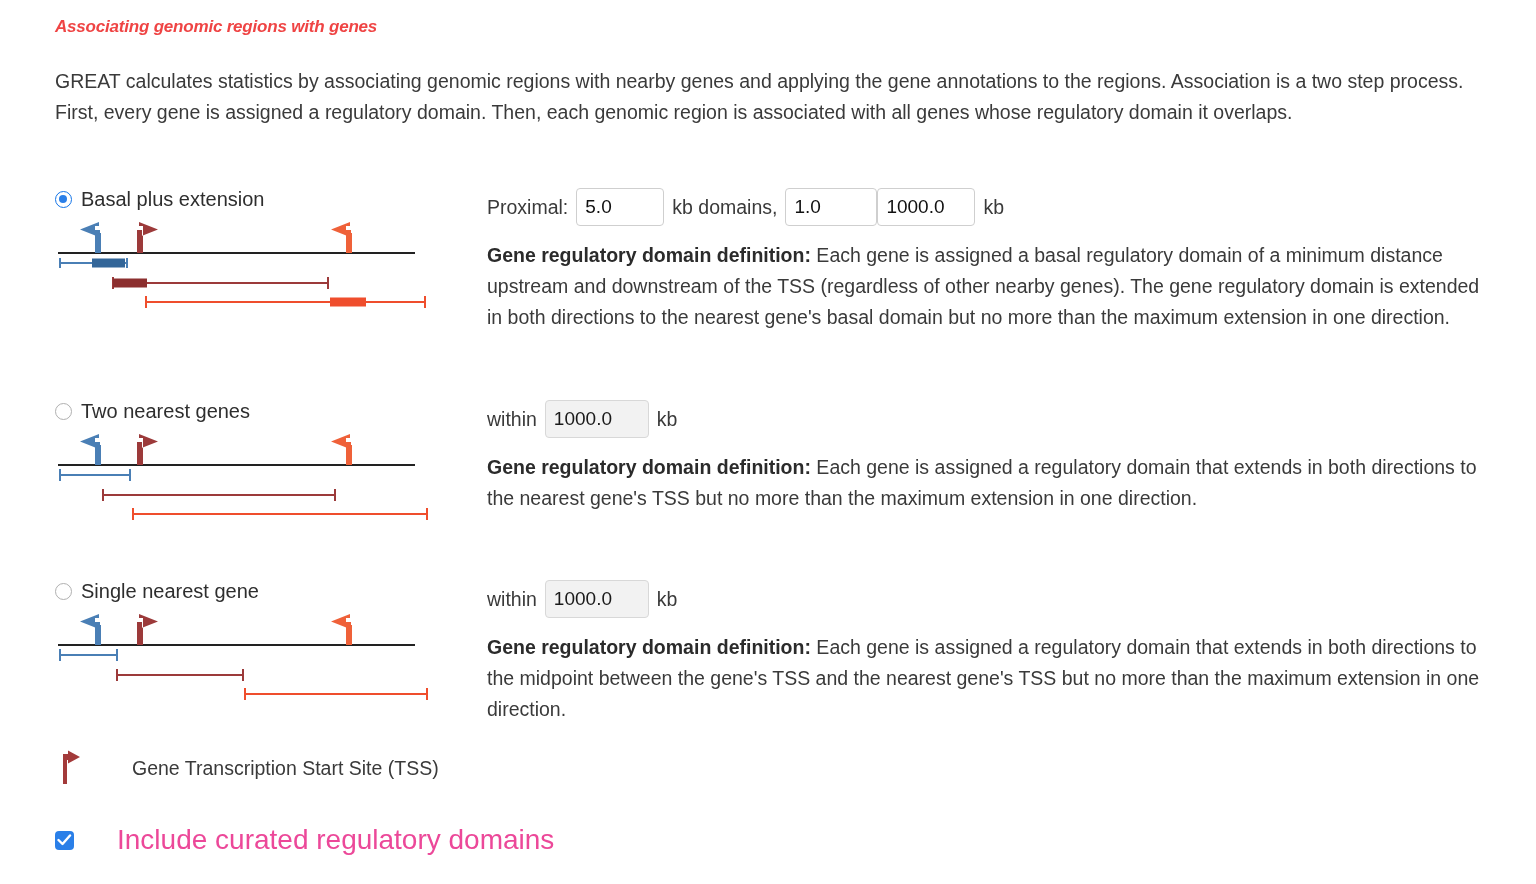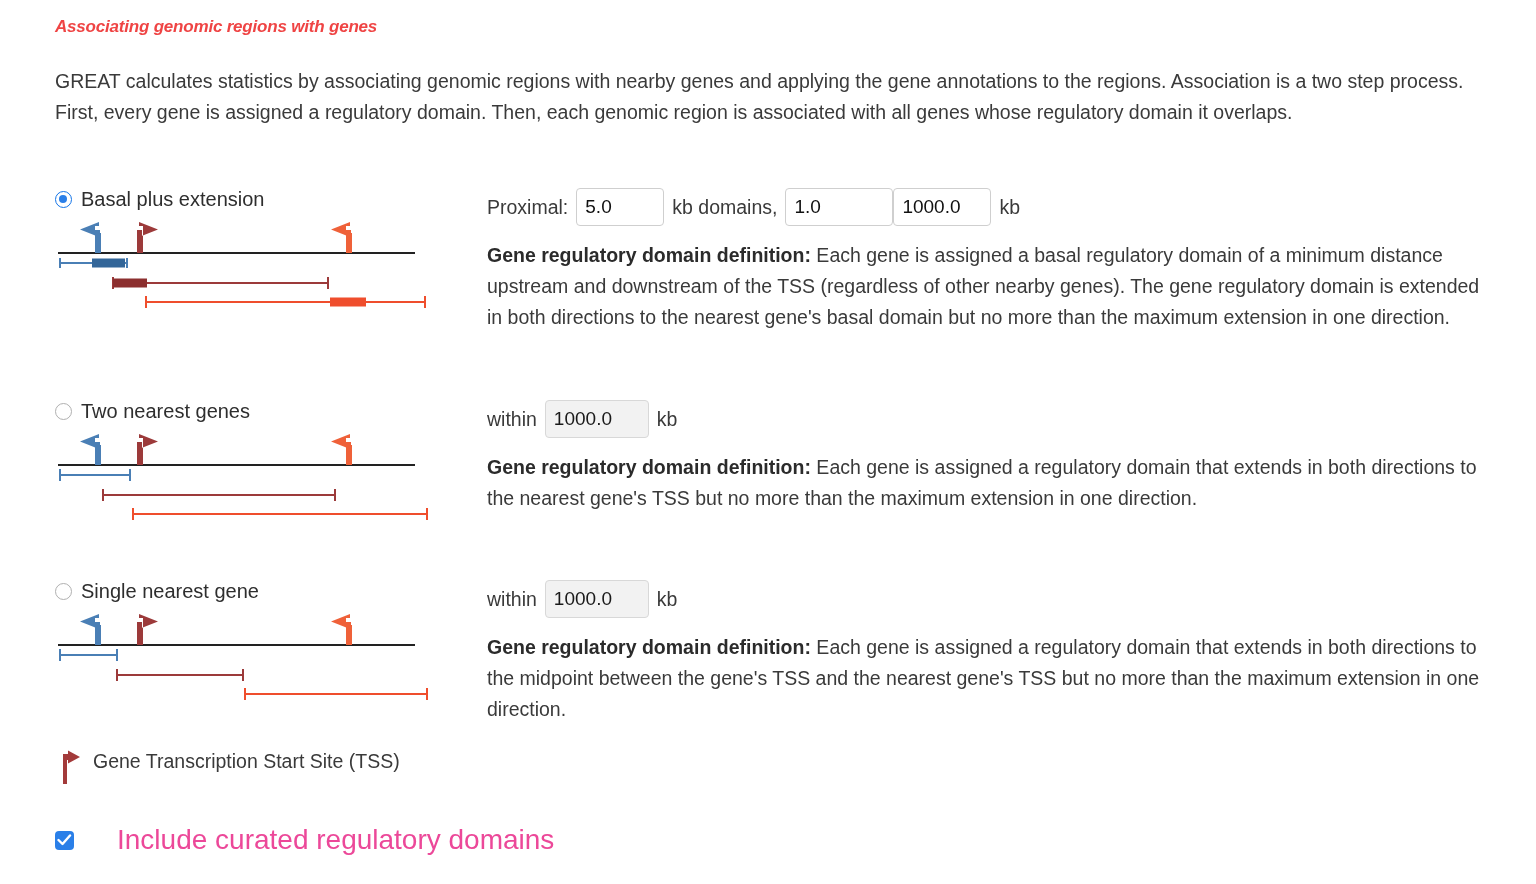--- a/index.html
+++ b/index.html
@@ -130,21 +130,21 @@
     color: #111111;
     padding: 4px 8px;
     box-sizing: border-box;
     height: 38px;
     border: 1px solid #cfcfcf;
     border-radius: 4px;
     background: #ffffff;
     outline: none;
   }
   input.num.w-small { width: 88px; }
-  input.num.w-mid   { width: 108px; }
+  input.num.w-mid   { width: 92px; }
   input.num.w-large { width: 98px; }
   input.num.w-within{ width: 104px; }
   input.num.disabled {
     background: #f2f2f2;
     color: #1a1a1a;
     border: 1px solid #d8d8d8;
   }
 
   
   .definition {
@@ -155,20 +155,22 @@
     width: 1000px;
   }
   .definition b { color: #2b2b2b; font-weight: bold; }
 
   
   .legend {
     position: absolute;
     left: 55px;
     top: 750px;
     display: flex;
+    align-items: center;
+    gap: 39px;
   }
   .legend-icon { width: 30px; height: 36px; flex: 0 0 auto; }
   .legend-text {
     font-size: 19.5px;
     color: #3a3a3a;
     margin-left: 8px;
   }
 
   
   .footer {

